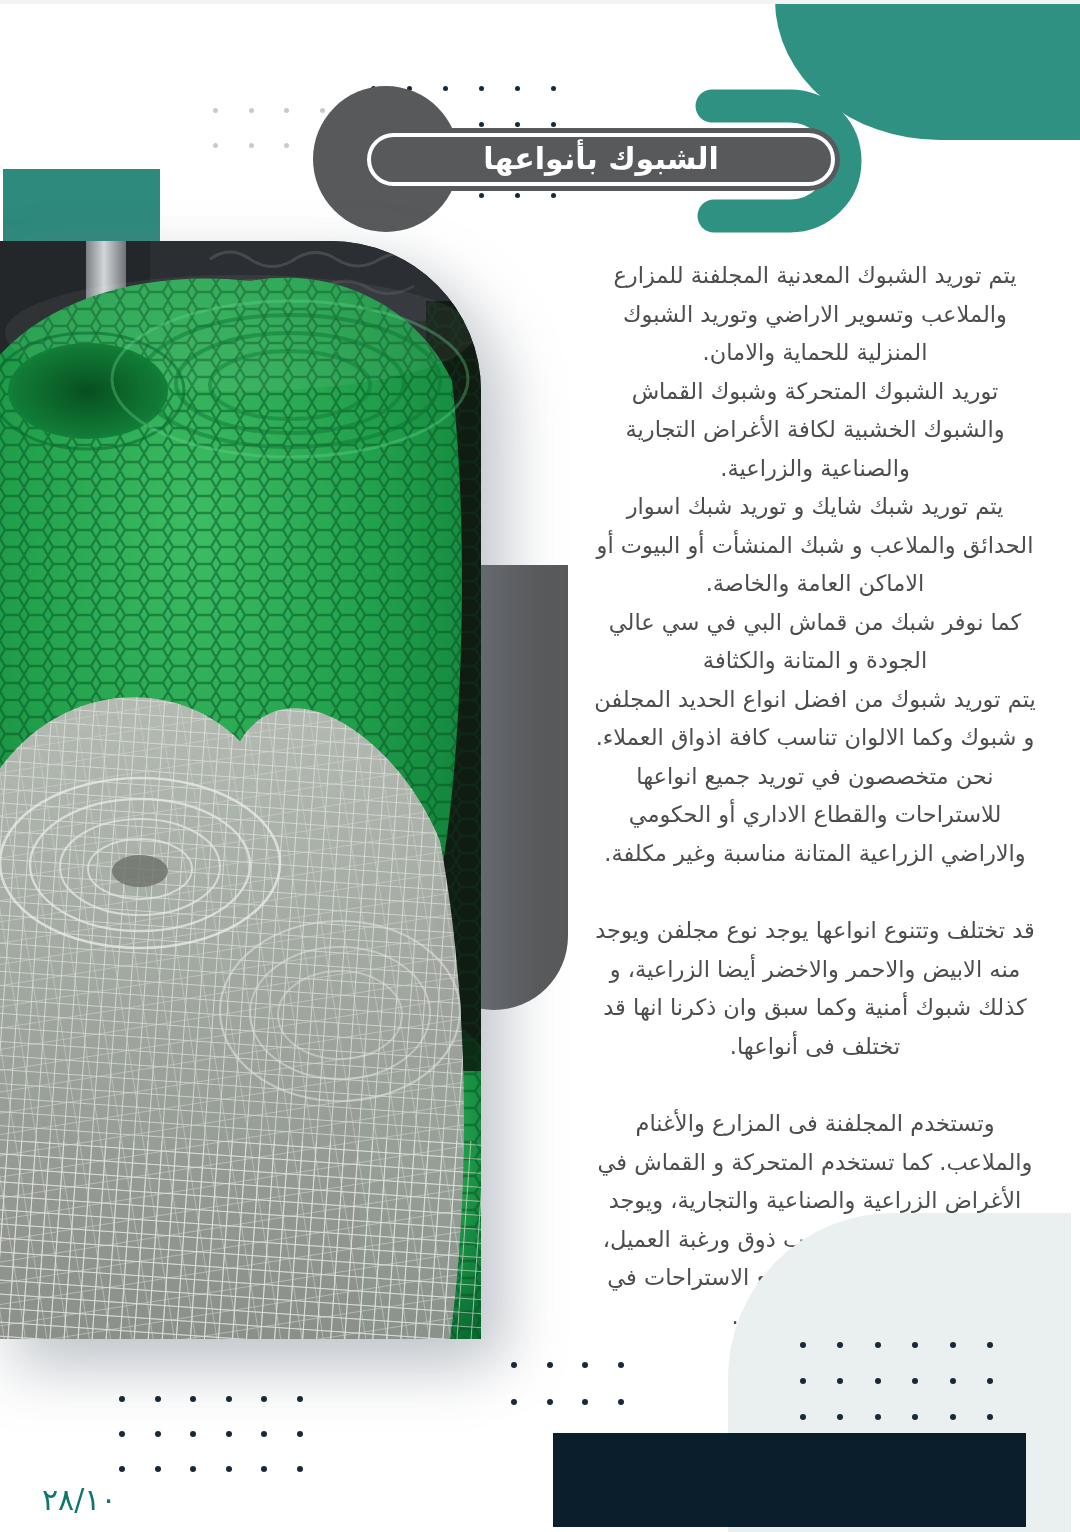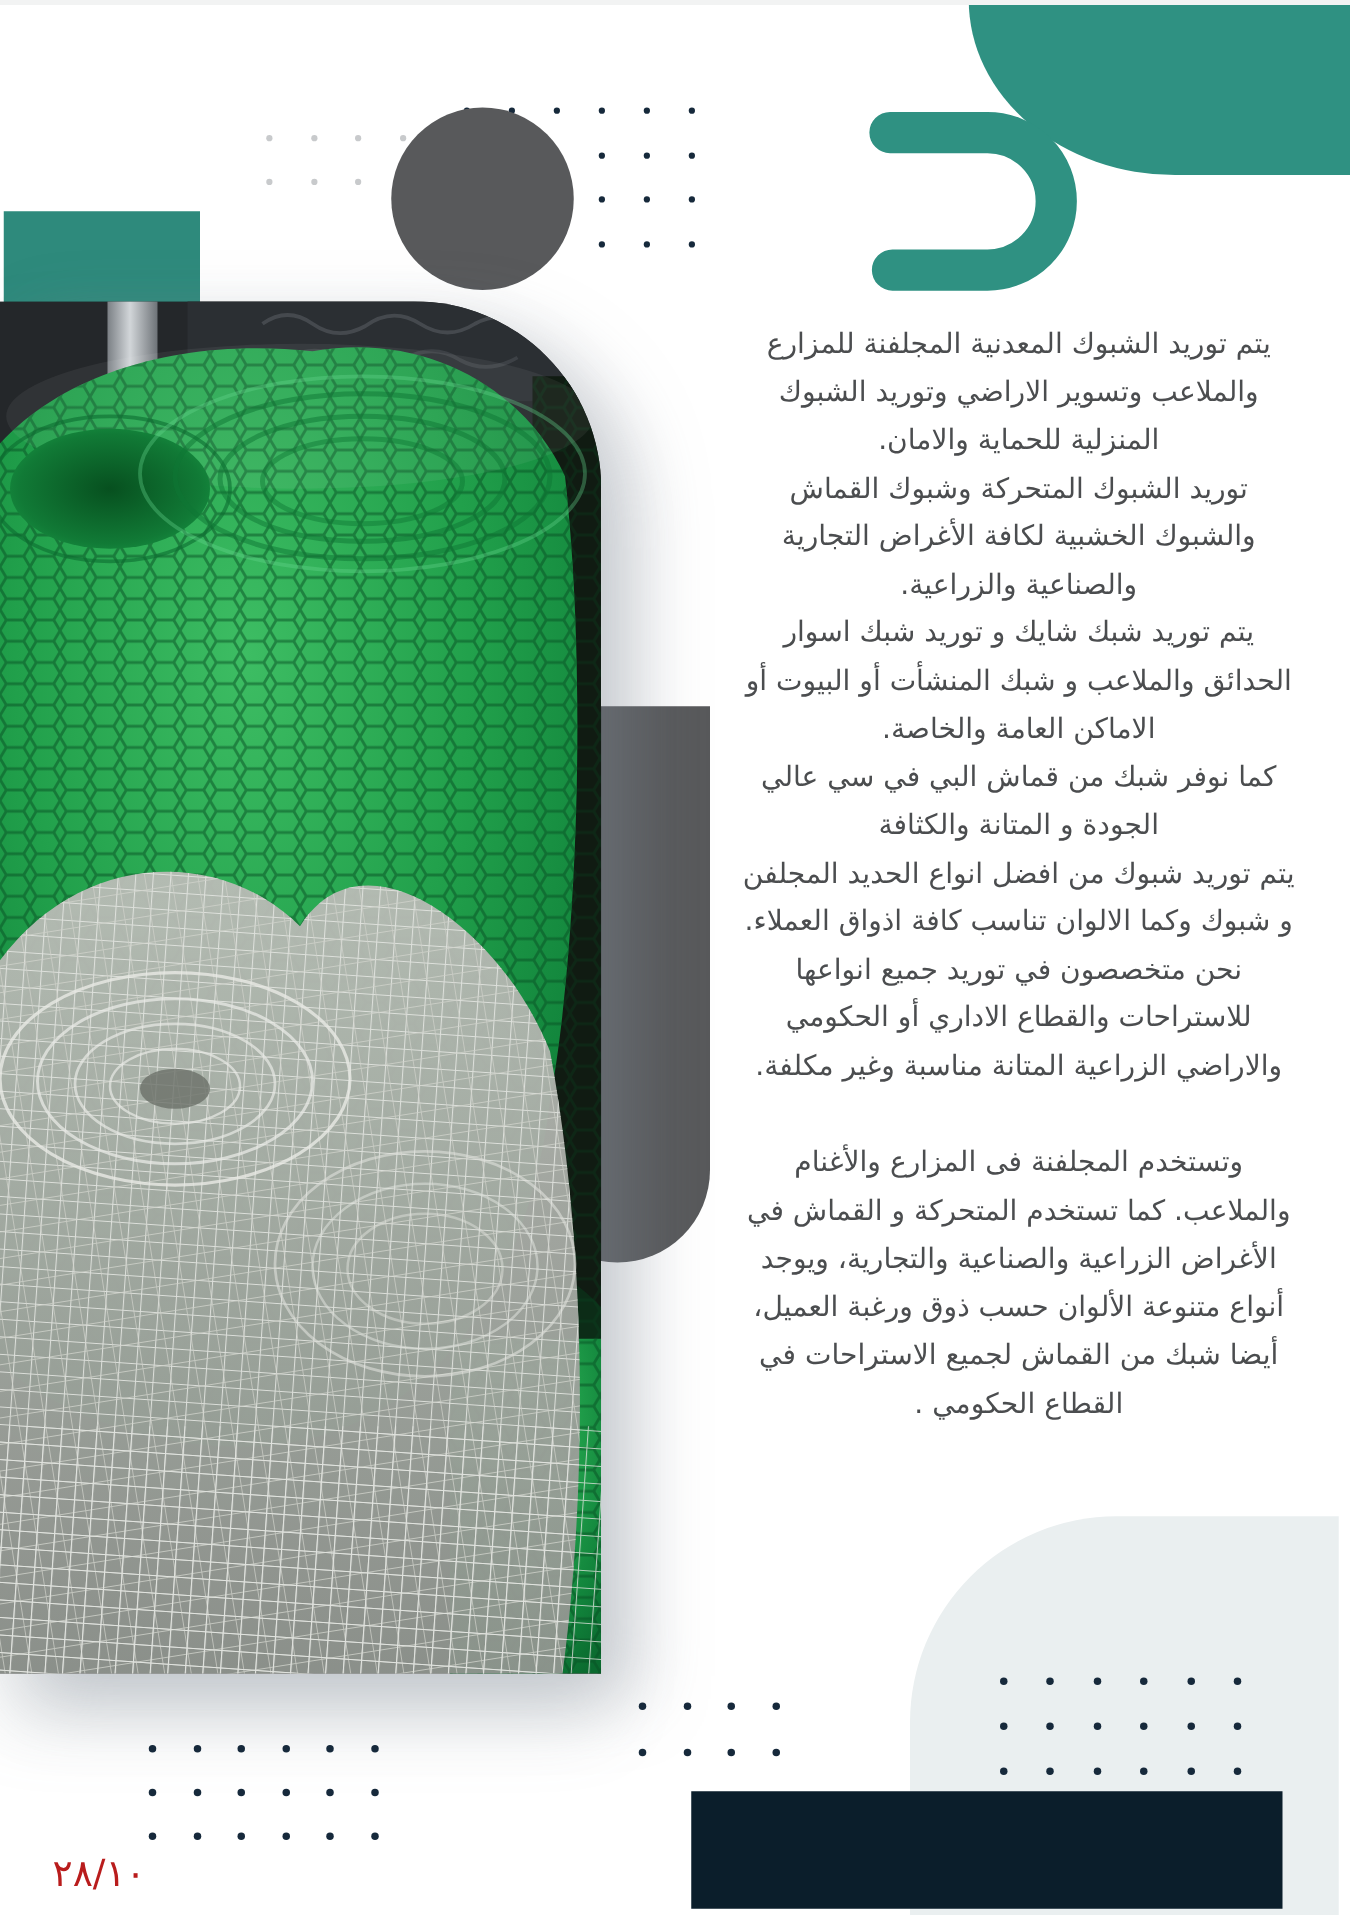--- a/index.html
+++ b/index.html
@@ -38,21 +38,21 @@
   
   .copy{position:absolute;left:590px;top:256px;width:450px;direction:rtl;text-align:center;
         color:#4B4D4F;font-size:22.5px;line-height:38.5px;}
   .copy p{margin:0;}
   .copy p.gap-after{margin-bottom:39px;}
 
   
   .footer-panel{position:absolute;left:728px;top:1213px;width:343px;height:319px;background:#EAEFF0;
                 border-top-left-radius:165px;}
   .footer-navy{position:absolute;left:553px;top:1433px;width:473px;height:94px;background:#0B1E2B;}
-  .page-number{position:absolute;left:42px;top:1482px;color:#b91c1c;font-size:30px;
+  .page-number{position:absolute;left:42px;top:1482px;color:#0f766e;font-size:30px;
                letter-spacing:2px;direction:rtl;}
 
   .edge-top{position:absolute;left:0;top:0;width:100%;height:4px;background:#F2F3F3;z-index:40;}
 </style>
 </head>
 <body>
 
 <div class="page">
 
   <div class="teal-rect"></div>
@@ -94,20 +94,24 @@
     </div>
 
   <div class="corner-blob"></div>
 
   <svg class="bracket-svg" width="190" height="160" viewBox="0 0 190 160">
     <path d="M22,26 H100 A55,55 0 0 1 100,136 H24" fill="none" stroke="#2F9182" stroke-width="33" stroke-linecap="round"></path>
   </svg>
 
   <div class="crescent"></div>
 
+  <div class="banner">
+    <div class="banner-outline"></div>
+    <div class="banner-title">الشبوك بأنواعها</div>
+  </div>
 
   <div class="gray-tab"></div>
 
   <div class="photo">
     <svg width="481" height="1098" viewBox="0 0 481 1098">
       <defs>
         <radialGradient id="greenGrad" cx="45%" cy="28%" r="85%">
           <stop offset="0%" stop-color="#3DBD63"></stop>
           <stop offset="45%" stop-color="#21A04B"></stop>
           <stop offset="75%" stop-color="#12853C"></stop>
@@ -182,20 +186,21 @@
     </svg>
   </div>
 
   <div class="copy">
     <p>يتم توريد الشبوك المعدنية المجلفنة للمزارع والملاعب وتسوير الاراضي  وتوريد الشبوك المنزلية للحماية والامان.</p>
     <p>توريد الشبوك المتحركة وشبوك القماش والشبوك الخشبية  لكافة الأغراض التجارية والصناعية والزراعية.</p>
     <p>يتم توريد  شبك شايك و توريد شبك اسوار الحدائق والملاعب و شبك المنشأت أو البيوت أو الاماكن العامة والخاصة.</p>
     <p>كما نوفر  شبك من قماش البي في سي  عالي الجودة و المتانة والكثافة</p>
     <p>يتم توريد شبوك من افضل انواع الحديد المجلفن و شبوك وكما الالوان تناسب كافة اذواق العملاء.</p>
     <p class="gap-after">نحن متخصصون في توريد جميع انواعها للاستراحات والقطاع الاداري أو  الحكومي والاراضي الزراعية المتانة مناسبة وغير مكلفة.</p>
+    <p class="gap-after">قد تختلف وتتنوع انواعها يوجد نوع مجلفن ويوجد منه الابيض والاحمر والاخضر أيضا الزراعية، و كذلك شبوك أمنية وكما سبق وان ذكرنا انها قد تختلف فى أنواعها.</p>
     <p>وتستخدم  المجلفنة فى المزارع والأغنام والملاعب. كما تستخدم  المتحركة و القماش في الأغراض الزراعية والصناعية والتجارية، ويوجد أنواع متنوعة الألوان حسب ذوق ورغبة العميل، أيضا شبك من القماش  لجميع الاستراحات في القطاع الحكومي .</p>
   </div>
 
   <div class="footer-panel"></div>
   <div class="footer-navy"></div>
 
   <div class="dots navy" style="left:119px;top:1396px;">
       <i style="left: 0px; top: 0px; width: 6px; height: 6px;"></i>
       <i style="left: 35.6px; top: 0px; width: 6px; height: 6px;"></i>
       <i style="left: 71.2px; top: 0px; width: 6px; height: 6px;"></i>

